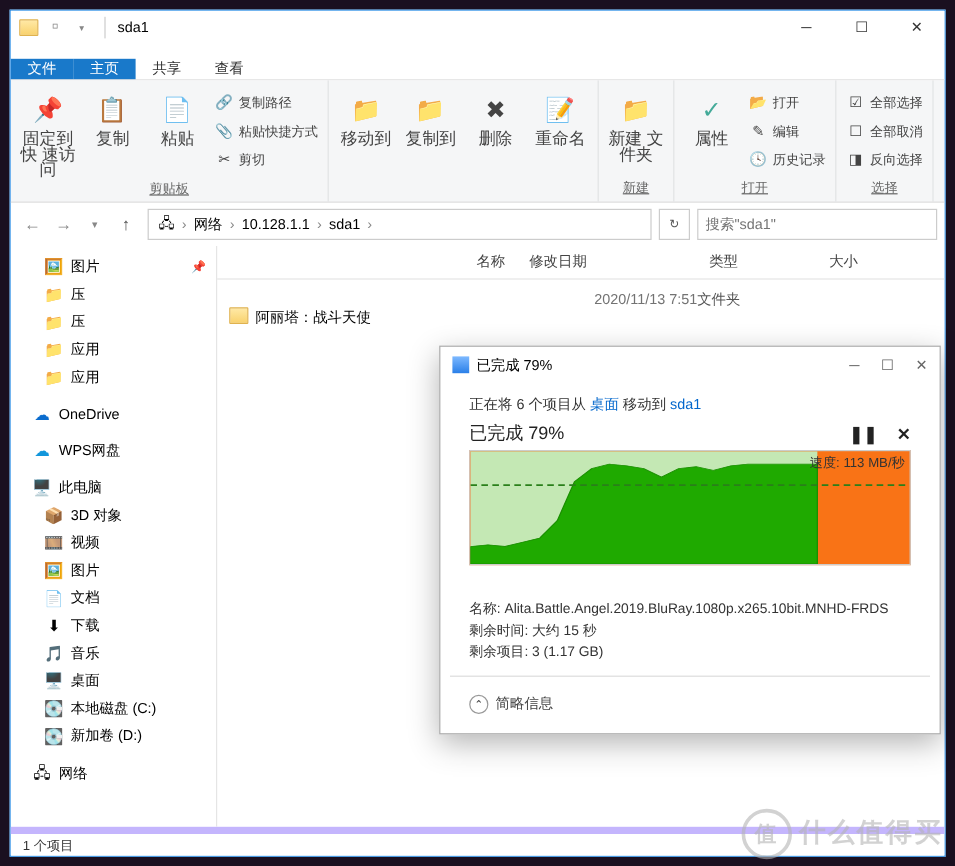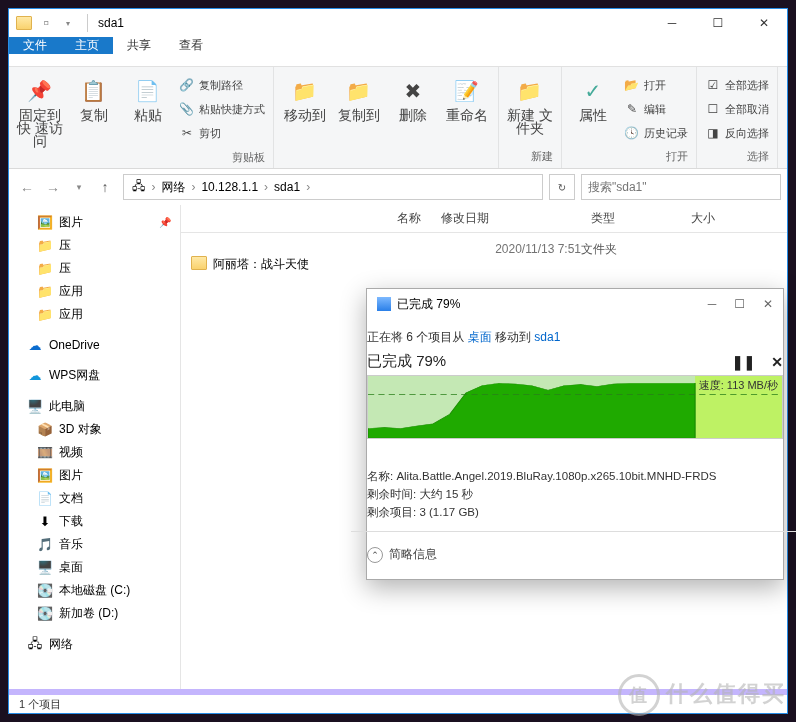--- a/index.html
+++ b/index.html
@@ -5,28 +5,28 @@
 * { margin: 0; padding: 0; box-sizing: border-box; font-family: "Microsoft YaHei", "Segoe UI", sans-serif; }
 body { background: #1a1020; width: 796px; height: 722px; overflow: hidden; position: relative; }
 .window { position: absolute; left: 8px; top: 8px; width: 780px; height: 706px; background: #fff; border: 1px solid #278de7; display: flex; flex-direction: column; }
 .titlebar { height: 28px; display: flex; align-items: center; background: #fff; }
 .titlebar .qat { display: flex; align-items: center; gap: 4px; padding: 0 6px; }
 .titlebar .qat .ico { width: 18px; height: 18px; display: flex; align-items: center; justify-content: center; }
 .titlebar .sep { width: 1px; height: 18px; background: #ccc; margin: 0 6px; }
 .titlebar .title { font-size: 12px; color: #000; }
 .titlebar .ctrls { margin-left: auto; display: flex; }
 .titlebar .ctrls div { width: 46px; height: 28px; display: flex; align-items: center; justify-content: center; font-size: 12px; color: #333; }
-.tabs { height: 30px; display: flex; align-items: flex-start; background: #fff; border-bottom: 1px solid #e1e1e1; }
+.tabs { height: 30px; display: flex; align-items: flex-end; background: #fff; border-bottom: 1px solid #e1e1e1; }
 .tab { padding: 0 14px; display: flex; align-items: center; font-size: 12px; color: #333; cursor: pointer; }
 .tab.file { background: #1979ca; color: #fff; }
 .tab.home { background: #1979ca; color: #fff; }
 .ribbon { height: 102px; background: #f5f6f7; display: flex; border-bottom: 1px solid #dadada; font-size: 12px; color: #444; }
 .rgroup { display: flex; flex-direction: column; padding: 4px 8px 2px; border-right: 1px solid #e2e3e4; }
 .rgroup .controls { flex: 1; display: flex; align-items: flex-start; gap: 8px; }
-.rgroup .glabel { text-align: right; font-size: 11px; color: #666; padding: 2px 0; }
+.rgroup .glabel { text-align: center; font-size: 11px; color: #666; padding: 2px 0; text-decoration: underline; }
 .bigbtn { display: flex; flex-direction: column; align-items: center; width: 46px; gap: 2px; cursor: pointer; padding-top: 4px;}
 .bigbtn .icon { width: 32px; height: 32px; display: flex; align-items: center; justify-content: center; font-size: 20px; }
 .bigbtn .lbl { font-size: 14px; text-align: center; line-height: 13px; }
 .smallbtns { display: flex; flex-direction: column; gap: 4px; padding-top: 4px;}
 .smallbtn { display: flex; align-items: center; gap: 4px; font-size: 11px; cursor: pointer; height: 20px;}
 .smallbtn .sicon { width: 16px; height: 16px; display:flex;align-items:center;justify-content:center;font-size:12px;}
 .addrbar { height: 36px; display: flex; align-items: center; padding: 4px 6px; gap: 6px; background: #fff; }
 .navbtns { display: flex; gap: 2px; align-items: center;}
 .navbtn { width: 24px; height: 24px; display: flex; align-items: center; justify-content: center; color: #888; font-size: 14px; cursor: pointer;}
 .navbtn.enabled { color: #555; }
@@ -53,26 +53,26 @@
 .filerow { display: flex; align-items: center; height: 24px; cursor: pointer;}
 .filerow .c1 { width: 250px; display: flex; align-items: flex-start; gap: 6px; padding-left: 10px; margin-top: 30px;}
 .filerow .c2 { width: 150px; color: #737373; text-align: right;}
 .filerow .c3 { width: 100px; color: #555;}
 .status { height: 24px; border-top: 6px solid #c4b5fd; display: flex; align-items: center; padding: 0 10px; font-size: 11px; color: #333; background:#fff;}
 .dialog { position: absolute; left: 366px; top: 288px; width: 418px; background: #fff; border: 1px solid #aaa; box-shadow: 0 8px 24px rgba(0,0,0,0.3); font-size: 12px; }
 .dialog .dtitle { height: 30px; display: flex; align-items: center; padding: 0 10px; }
 .dialog .dtitle .dic { width:14px;height:14px;background:linear-gradient(#7db9ff,#2a7fe8);margin-right:6px;}
 .dialog .dctrls { margin-left: auto; display: flex; gap: 18px; color:#666;}
 .dialog .dctrls span{cursor:pointer;}
-.dialog .dbody { padding: 10px 0 16px; }
+.dialog .dbody { padding: 10px 24px 16px; }
 .dialog .line1 { font-size: 12px; color: #333; margin-bottom: 6px;}
 .dialog .line1 a { color: #0066cc; text-decoration: none;}
 .dialog .progress-title { font-size: 15px; color: #222; margin-bottom: 4px; display:flex;align-items:center;}
 .dialog .pauseclose{margin-left:auto;display:flex;gap:16px;font-size:14px;font-weight:bold;}
-.dialog .chart { height: 64px; border: 1px solid #ccc; position: relative; margin-bottom: 10px; background:#bef264;}
+.dialog .chart { height: 96px; border: 1px solid #ccc; position: relative; margin-bottom: 10px; background:#f97316;}
 .dialog .chart .speed { position: absolute; right: 4px; top: 2px; font-size: 11px; color: #333;}
 .dialog .chart svg { width: 100%; height: 100%; display: block;}
 .dialog .details { font-size: 11.5px; color: #333; line-height: 18px; margin-top: 28px; }
 .dialog .collapse { margin-top: 14px; display: flex; align-items: center; gap: 6px; color: #444; cursor: pointer;}
 .dialog hr { border:none;border-top:1px solid #ddd;margin:10px -16px 0;}
 .folder-ico{width:16px;height:14px;background:linear-gradient(#ffe9a6,#f9d26e);border:1px solid #e0b24e;border-radius:1px;}
 .watermark{position:absolute;right:10px;bottom:6px;font-size:22px;color:rgba(180,180,180,0.6);font-weight:bold;letter-spacing:2px;}
 .watermark .badge{display:inline-flex;width:42px;height:42px;border:3px solid rgba(180,180,180,0.6);border-radius:50%;align-items:center;justify-content:center;font-size:18px;vertical-align:middle;margin-right:6px;}
 </style>
 </head>

